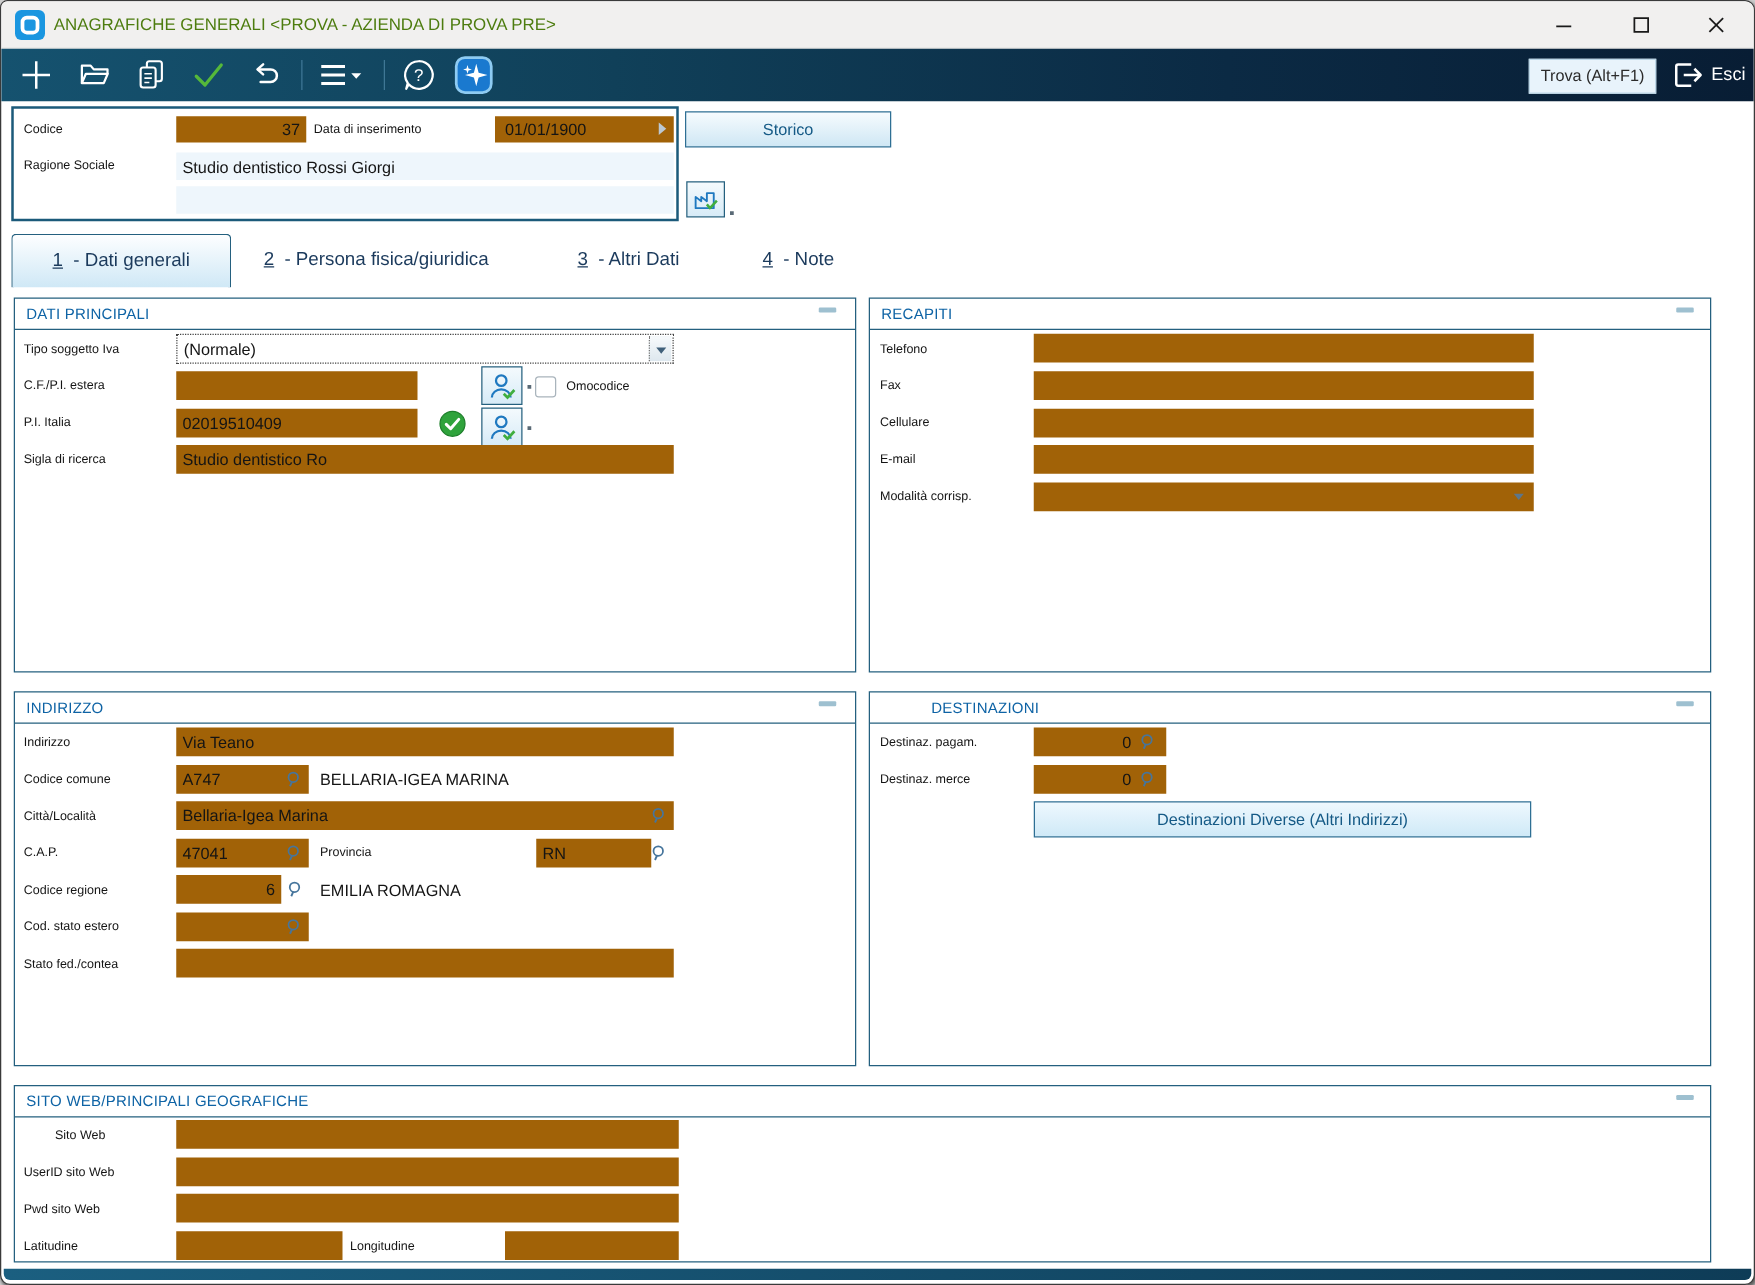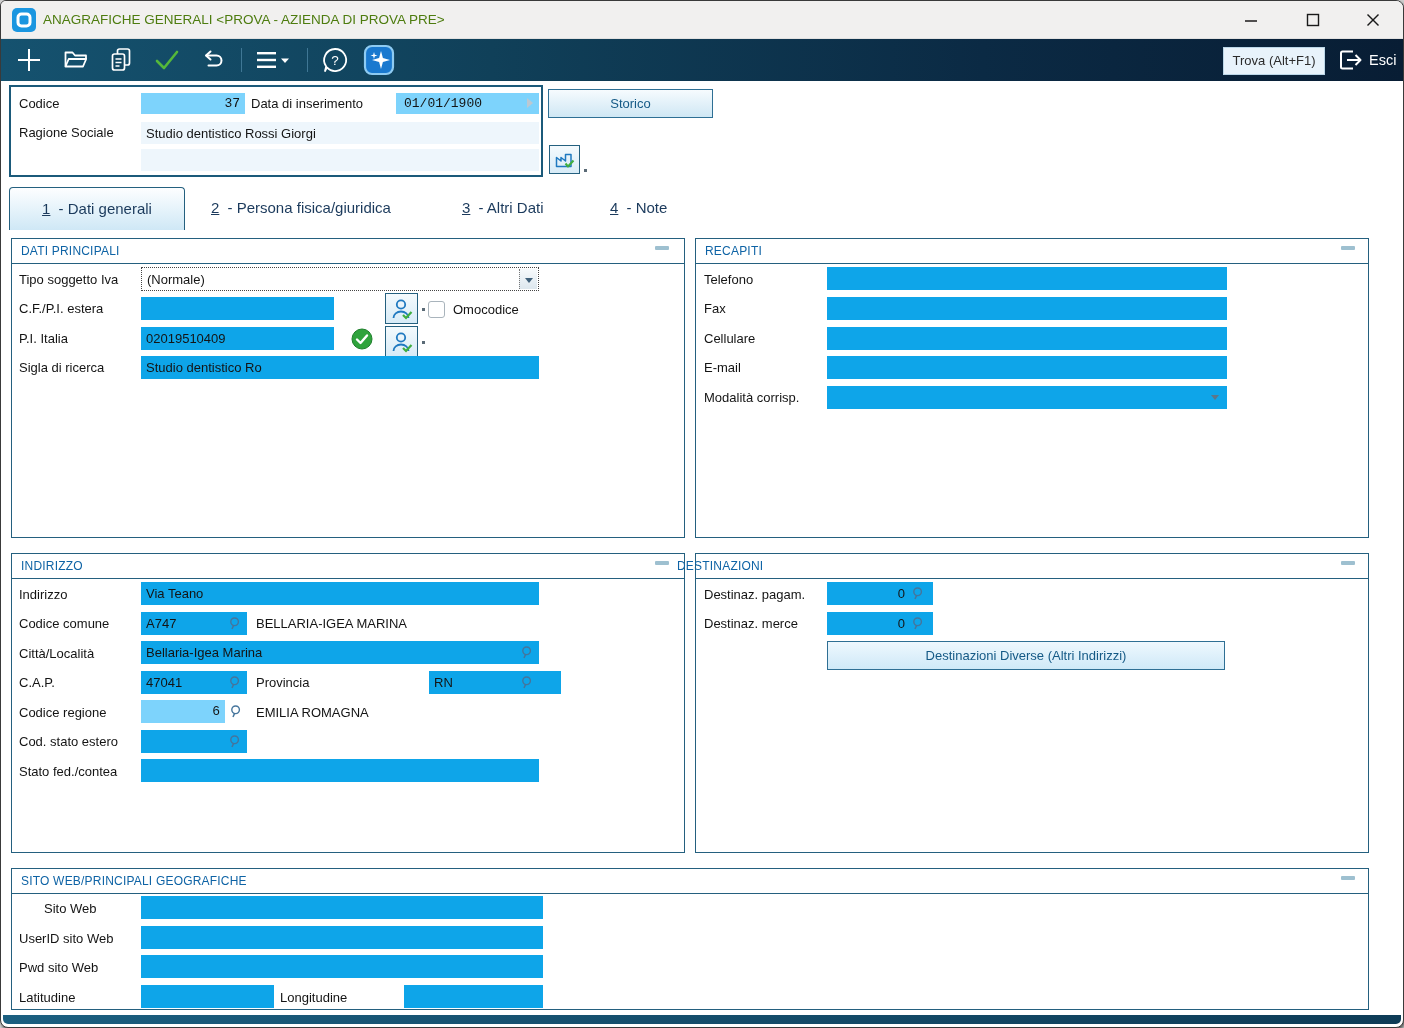--- a/index.html
+++ b/index.html
@@ -14,24 +14,24 @@
   .toolbar{position:absolute;left:0;top:38px;right:0;height:42px;
            background:linear-gradient(90deg,#15526f 0%,#104059 35%,#0b2a44 70%,#081d34 100%);}
   .tbtn{position:absolute;top:5px;width:32px;height:32px;background:none;border:none;padding:0;cursor:pointer;
         display:flex;align-items:center;justify-content:center;}
   .tsep{position:absolute;top:9px;width:1px;height:24px;background:#3f7795;}
   .trova{position:absolute;left:1222px;top:8px;width:100px;height:26px;background:#e8f3fb;border:1px solid #bcd7e8;
          font-size:13px;color:#2b2b2b;text-align:center;line-height:26px;cursor:pointer;}
   .esci{position:absolute;left:1332px;top:7px;height:28px;display:flex;align-items:center;gap:6px;background:none;border:none;cursor:pointer;}
   .esci span{color:#fff;font-size:14.5px;}
   
-  .lbl{position:absolute;font-size:13px;line-height:16px;color:#141414;white-space:nowrap;}
-  .fld{position:absolute;height:23px;background:#0ea5e9;border:none;font-family:"Liberation Sans","DejaVu Sans",sans-serif;
+  .lbl{position:absolute;font-size:10px;line-height:16px;color:#141414;white-space:nowrap;}
+  .fld{position:absolute;height:23px;background:#a16207;border:none;font-family:"Liberation Sans","DejaVu Sans",sans-serif;
        font-size:13px;color:#141414;padding:0 5px;box-sizing:border-box;outline:none;}
-  .fld.gray{background:#7dd3fc;text-align:right;font-family:Liberation Mono, monospace;}
+  .fld.gray{background:#a16207;text-align:right;}
   .fld.num{text-align:right;}
   .descr{position:absolute;font-size:13px;color:#141414;white-space:nowrap;}
   .mag{position:absolute;width:15px;height:15px;cursor:pointer;}
   .box{position:absolute;border:1px solid #24607f;background:#fff;box-sizing:border-box;}
   .boxtitle{position:absolute;font-size:12px;color:#0e63a5;letter-spacing:.2px;}
   .boxsep{position:absolute;left:0;right:0;height:0;border-top:1px solid #24607f;}
   .collapse{position:absolute;width:14px;height:4px;background:#9ec0d0;border-radius:1px;cursor:pointer;}
   .personbtn{position:absolute;width:33px;height:31px;background:linear-gradient(#f4fafd,#d7ebf7);
              border:1px solid #24607f;padding:0;cursor:pointer;display:flex;align-items:center;justify-content:center;}
   .dot{position:absolute;width:3px;height:3px;background:#5a6a76;}
@@ -269,21 +269,21 @@
       <line x1="5.6" y1="9.4" x2="4" y2="13" stroke="#46759c" stroke-width="1.5"></line>
     </svg>
 
   <span class="lbl" style="left:18px;top:674px;">C.A.P.</span>
   <input class="fld" style="left: 140px; top: 670px; width: 106px; padding-right: 22px;" value="47041">
   <svg class="mag" style="left:227px;top:674px;" viewBox="0 0 15 15" width="15" height="15">
       <circle cx="6.6" cy="5.8" r="3.8" fill="none" stroke="#46759c" stroke-width="1.4"></circle>
       <line x1="5.6" y1="9.4" x2="4" y2="13" stroke="#46759c" stroke-width="1.5"></line>
     </svg>
   <span class="lbl" style="left:255px;top:674px;">Provincia</span>
-  <input class="fld" style="left: 428px; top: 670px; width: 132px; padding-right: 24px;" value="RN">
+  <input class="fld" style="left: 428px; top: 670px; width: 92px; padding-right: 24px;" value="RN">
   <svg class="mag" style="left:519px;top:674px;" viewBox="0 0 15 15" width="15" height="15">
       <circle cx="6.6" cy="5.8" r="3.8" fill="none" stroke="#46759c" stroke-width="1.4"></circle>
       <line x1="5.6" y1="9.4" x2="4" y2="13" stroke="#46759c" stroke-width="1.5"></line>
     </svg>
 
   <span class="lbl" style="left:18px;top:704px;">Codice regione</span>
   <input class="fld gray" style="left: 140px; top: 699px; width: 84px;" value="6">
   <svg class="mag" style="left:228px;top:703px;" viewBox="0 0 15 15" width="15" height="15">
       <circle cx="6.6" cy="5.8" r="3.8" fill="none" stroke="#46759c" stroke-width="1.4"></circle>
       <line x1="5.6" y1="9.4" x2="4" y2="13" stroke="#46759c" stroke-width="1.5"></line>
@@ -294,21 +294,21 @@
   <input class="fld" style="left: 140px; top: 729px; width: 106px; padding-right: 22px;" value="">
   <svg class="mag" style="left:227px;top:733px;" viewBox="0 0 15 15" width="15" height="15">
       <circle cx="6.6" cy="5.8" r="3.8" fill="none" stroke="#46759c" stroke-width="1.4"></circle>
       <line x1="5.6" y1="9.4" x2="4" y2="13" stroke="#46759c" stroke-width="1.5"></line>
     </svg>
 
   <span class="lbl" style="left:18px;top:763px;">Stato fed./contea</span>
   <input class="fld" style="left: 140px; top: 758px; width: 398px;" value="">
 
   <div class="box" style="left:694px;top:552px;width:674px;height:300px;"></div>
-  <span class="boxtitle" style="left:676px;top:558px;">DESTINAZIONI</span>
+  <span class="boxtitle" style="left:744px;top:558px;">DESTINAZIONI</span>
   <span class="collapse" style="left:1340px;top:560px;"></span>
   <div class="boxsep" style="left:695px;width:672px;top:577px;"></div>
 
   <span class="lbl" style="left:703px;top:586px;">Destinaz. pagam.</span>
   <input class="fld num" style="left: 826px; top: 581px; width: 106px; padding-right: 28px;" value="0">
   <svg class="mag" style="left:910px;top:585px;" viewBox="0 0 15 15" width="15" height="15">
       <circle cx="6.6" cy="5.8" r="3.8" fill="none" stroke="#46759c" stroke-width="1.4"></circle>
       <line x1="5.6" y1="9.4" x2="4" y2="13" stroke="#46759c" stroke-width="1.5"></line>
     </svg>
 

